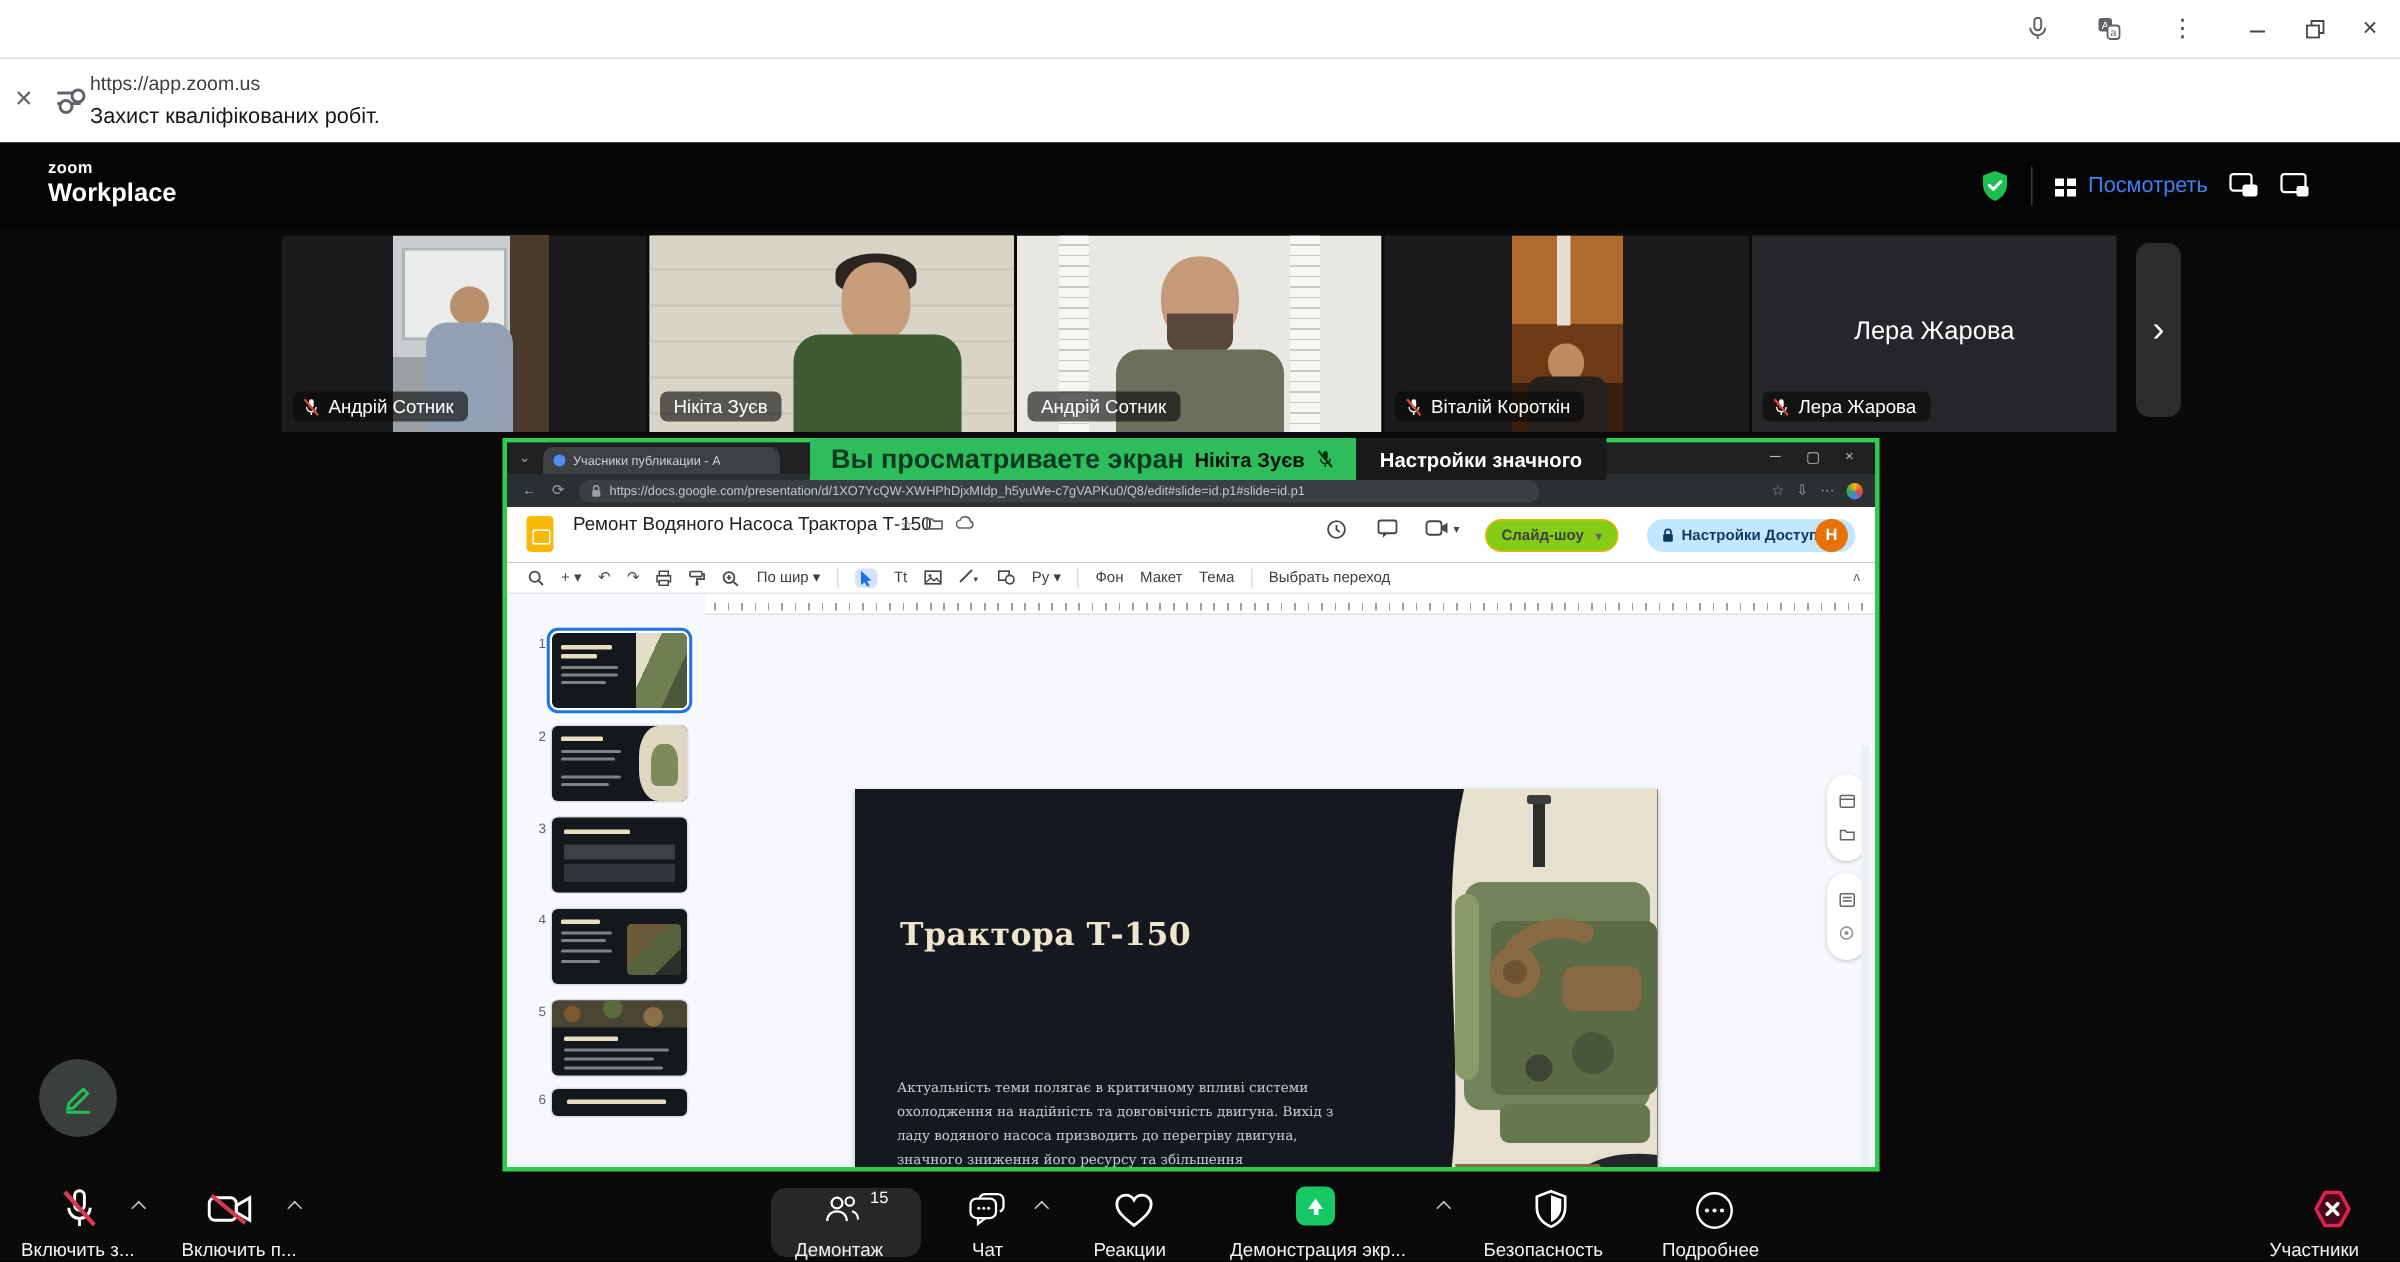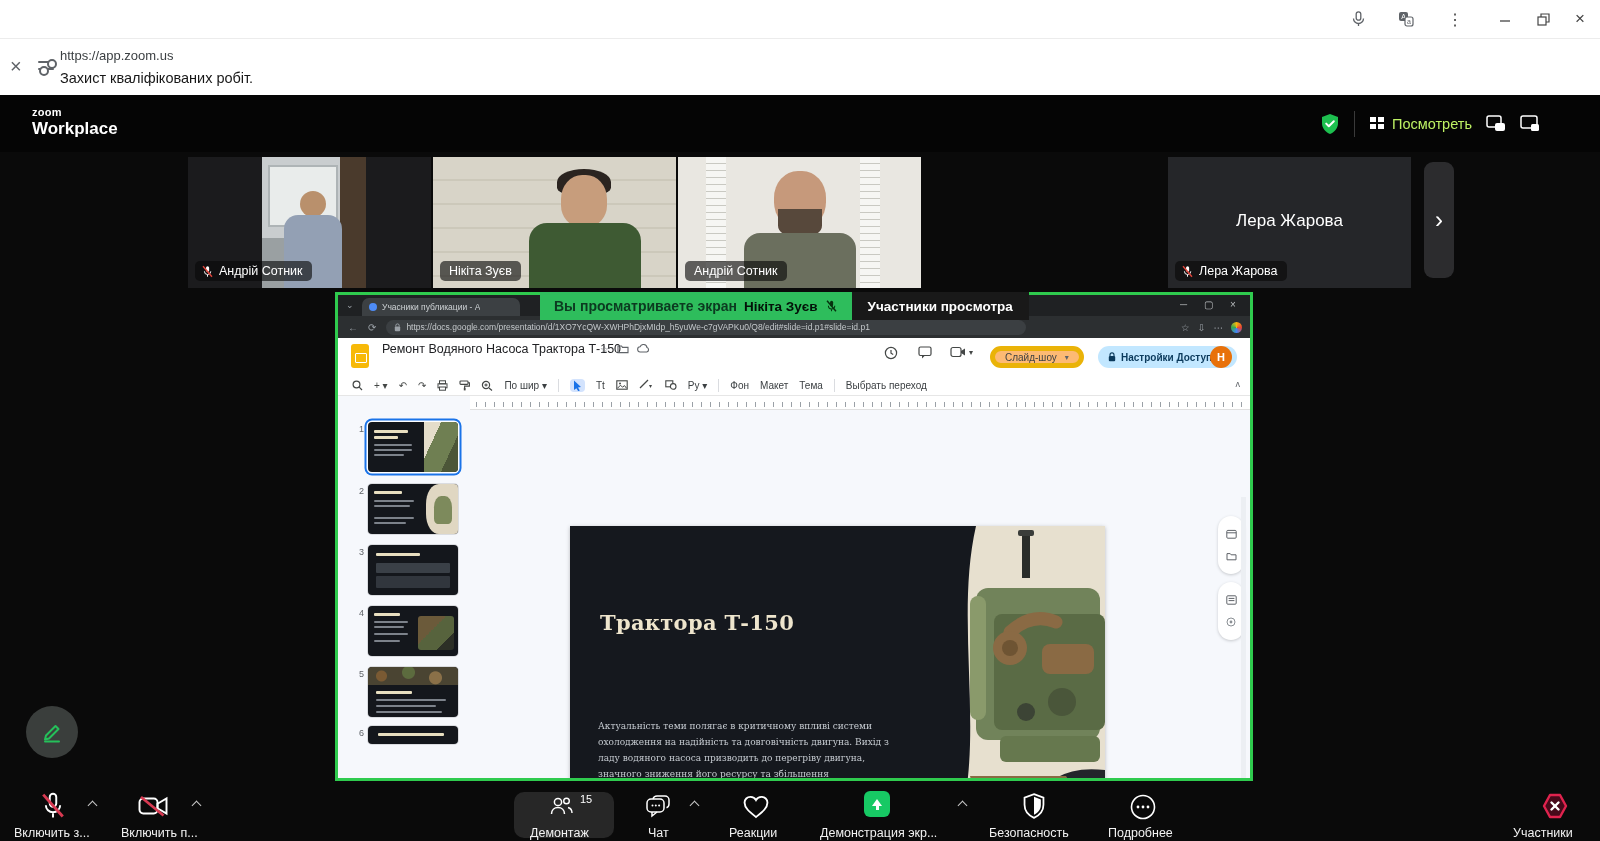--- a/index.html
+++ b/index.html
@@ -19,21 +19,21 @@
   .ib-tune i.t1::after{left:9px}.ib-tune i.t2::after{left:1px}
   .ib-url{position:absolute;left:60px;top:9px;font-size:13px;color:#3c4043;}
   .ib-title{position:absolute;left:60px;top:31px;font-size:14.5px;color:#171717;}
   
   .apphead{left:0;top:95px;width:1600px;height:57px;background:#050505;}
   .logo{position:absolute;left:32px;top:12px;color:#fff;line-height:1;}
   .logo .l1{font-size:11px;font-weight:700;letter-spacing:.3px;}
   .logo .l2{font-size:17px;font-weight:600;margin-top:2px;}
   .ah-right{position:absolute;top:0;left:1320px;height:57px;display:flex;align-items:center;gap:14px;color:#fff;}
   .ah-divider{width:1px;height:26px;background:#3a3a3a;}
-  .ah-view{display:flex;align-items:flex-start;gap:7px;font-size:14.5px;color:#bef264;}
+  .ah-view{display:flex;align-items:flex-end;gap:7px;font-size:14.5px;color:#3b82f6;}
   
   .tile{position:absolute;top:157px;width:243px;height:131px;background:#1b1b1d;overflow:hidden;}
   .tile .namelab{position:absolute;left:7px;bottom:7px;display:flex;align-items:center;gap:5px;
      background:rgba(8,8,8,.62);border-radius:5px;padding:3px 9px 3px 6px;color:#fff;font-size:12.5px;}
   .tile .namelab.nomic{padding-left:9px;}
   .tile.active{outline:2px solid #e6e9a6;outline-offset:-2px;}
   
   .v1{position:absolute;left:74px;top:0;width:104px;height:131px;background:linear-gradient(#c9cdcf 0 62%,#9aa0a2 62% 100%);}
   .v1 .door{position:absolute;right:0;top:0;width:26px;height:131px;background:#4a3a2c;}
   .v1 .board{position:absolute;left:6px;top:8px;width:66px;height:58px;background:#e9eceb;border:2px solid #aeb4b6;}
@@ -71,21 +71,21 @@
   .eurlright{position:absolute;right:8px;top:21px;height:22px;display:flex;align-items:center;gap:8px;color:#9aa0a6;font-size:9.5px;}
   .eav{width:11px;height:11px;border-radius:50%;background:conic-gradient(#f3b50f,#ea4335,#4285f4,#34a853,#f3b50f);}
   
   .gshead{position:absolute;left:0;top:43px;width:912px;height:37px;background:#fff;}
   .gsdoc{position:absolute;left:13px;top:6px;width:18px;height:24px;background:#f7b908;border-radius:3px;}
   .gsdoc::after{content:"";position:absolute;left:4px;top:9px;width:10px;height:8px;border:1.6px solid #fff;border-radius:1px;}
   .gstitle{position:absolute;left:44px;top:4px;font-size:12.5px;color:#202124;}
   .gst-ics{position:absolute;top:6px;display:flex;gap:8px;color:#5f6368;font-size:10px;}
   .gsmenus{position:absolute;left:44px;top:21px;display:flex;gap:13px;font-size:10.5px;color:#3c4043;}
   .gsr{position:absolute;top:8px;display:flex;align-items:center;color:#444746;}
-  .pill{border:5px solid #eab308;border-radius:14px;height:22px;display:flex;align-items:center;padding:0 10px;font-size:10px;color:#3c4043;background:#fdba74;box-sizing:border-box;}
+  .pill{border:1px solid #eab308;border-radius:14px;height:22px;display:flex;align-items:center;padding:0 10px;font-size:10px;color:#3c4043;background:#84cc16;box-sizing:border-box;font-weight:bold;}
   .pill.blue{background:#c2e7ff;border:none;color:#0b3a5c;font-weight:600;gap:5px;}
   .gsav{width:22px;height:22px;border-radius:50%;background:#e8710a;color:#fff;font-size:11px;display:flex;align-items:center;justify-content:center;font-weight:700;}
   .gstool{position:absolute;left:0;top:80px;width:912px;height:21px;background:#fff;border-bottom:1px solid #e6e6e6;
      display:flex;align-items:center;gap:11px;padding-left:14px;box-sizing:border-box;color:#444746;font-size:10px;}
   .gstool .sep{width:1px;height:13px;background:#dadce0;}
   .gstool .sel{background:#d3e3fd;border-radius:4px;padding:1px 3px;display:flex;}
   .gstool .tx{color:#3c4043;}
   .gscollapse{position:absolute;right:10px;top:84px;color:#5f6368;font-size:9px;}
   .ruler{position:absolute;left:132px;top:101px;width:780px;height:13px;background:#fff;border-bottom:1px solid #e0e0e0;}
   .ruler::after{content:"";position:absolute;left:6px;right:6px;bottom:2px;height:5px;
@@ -104,21 +104,21 @@
   .sl-p{position:absolute;left:28px;font-family:"DejaVu Serif",serif;font-size:9px;line-height:14.5px;color:#c6cbd1;}
   .sl-p1{top:116px;width:288px;border:1px solid #565b61;padding:5px 7px;line-height:14px;}
   .sl-p2{top:192px;width:312px;line-height:16px;}
   .sp{text-decoration:underline dashed #98a1ab 1px;text-underline-offset:2px;}
   .sidepills{position:absolute;left:880px;width:26px;border-radius:13px;background:#fff;box-shadow:0 1px 3px rgba(60,64,67,.25);
      display:flex;flex-direction:column;align-items:center;justify-content:space-evenly;color:#5f6368;font-size:10px;}
   .scrollbar{position:absolute;left:903px;top:101px;width:5px;height:360px;background:#eceff3;}
   
   .banner{position:absolute;left:202px;top:-3px;height:28px;display:flex;z-index:30;}
   .ban-green{background:#2ebd5c;display:flex;align-items:center;gap:7px;padding:0 14px;}
-  .ban-pre{font-size:14px;color:#0c3a20;font-weight:600;}
+  .ban-pre{font-size:18px;color:#0c3a20;font-weight:600;}
   .ban-name{font-size:13.5px;color:#031208;font-weight:800;}
   .ban-dark{background:#191919;display:flex;align-items:center;padding:0 16px;}
   .ban-settings{font-size:13.5px;color:#fff;font-weight:700;}
   
   .pencilbtn{left:26px;top:706px;width:52px;height:52px;border-radius:50%;background:#3a3e3c;display:flex;align-items:center;justify-content:center;}
   
   .bbar{left:0;top:790px;width:1600px;height:51px;background:#0a0a0a;}
   .ctl-label{position:absolute;top:36px;font-size:12.5px;color:#f2f2f2;white-space:nowrap;}
   .chev{position:absolute;width:9px;height:9px;}
   .chev::before{content:"";position:absolute;left:1px;top:3px;width:6px;height:6px;border-left:1.7px solid #c9c9c9;border-top:1.7px solid #c9c9c9;transform:rotate(45deg);}
@@ -247,20 +247,36 @@
         <div class="tape" style="left:182px"></div>
         <div class="head"></div>
         <div class="beard"></div>
         <div class="body"></div>
       </div>
     <div class="namelab nomic">
         <span>Андрій Сотник</span>
       </div>
   </div>
 
+  <div class="tile" style="left:923px">
+    <div class="v4">
+        <div class="pipe"></div>
+        <div class="head"></div>
+        <div class="body"></div>
+      </div>
+    <div class="namelab">
+      <svg width="13" height="13" viewBox="0 0 16 16">
+          <rect x="6.2" y="1.5" width="3.8" height="7" rx="1.9" fill="#fff"></rect>
+          <path d="M4.2 7.8a3.9 3.9 0 0 0 7.8 0" fill="none" stroke="#fff" stroke-width="1.2"></path>
+          <line x1="8" y1="12" x2="8" y2="14.4" stroke="#fff" stroke-width="1.2"></line>
+          <line x1="2.5" y1="1.5" x2="13.5" y2="14.5" stroke="#e0443a" stroke-width="1.8"></line>
+        </svg>
+      <span>Віталій Короткін</span>
+    </div>
+  </div>
 
   <div class="tile" style="left:1168px;background:#252629;">
     <div class="v5name">Лера Жарова</div>
     <div class="namelab">
       <svg width="13" height="13" viewBox="0 0 16 16">
           <rect x="6.2" y="1.5" width="3.8" height="7" rx="1.9" fill="#fff"></rect>
           <path d="M4.2 7.8a3.9 3.9 0 0 0 7.8 0" fill="none" stroke="#fff" stroke-width="1.2"></path>
           <line x1="8" y1="12" x2="8" y2="14.4" stroke="#fff" stroke-width="1.2"></line>
           <line x1="2.5" y1="1.5" x2="13.5" y2="14.5" stroke="#e0443a" stroke-width="1.8"></line>
         </svg>
@@ -510,21 +526,21 @@
         <span class="ban-pre">Вы просматриваете экран</span>
         <span class="ban-name">Нікіта Зуєв</span>
         <svg width="13" height="14" viewBox="0 0 16 16">
             <rect x="6.2" y="1.5" width="3.8" height="7" rx="1.9" fill="#07310f"></rect>
             <path d="M4.2 7.8a3.9 3.9 0 0 0 7.8 0" fill="none" stroke="#07310f" stroke-width="1.3"></path>
             <line x1="8" y1="12" x2="8" y2="14.4" stroke="#07310f" stroke-width="1.3"></line>
             <line x1="2.5" y1="1.5" x2="13.5" y2="14.5" stroke="#07310f" stroke-width="1.8"></line>
           </svg>
       </div>
       <div class="ban-dark">
-        <span class="ban-settings">Участники просмотра</span>
+        <span class="ban-settings">Настройки значного</span>
       </div>
     </div>
   </div>
 
   <div class="abs pencilbtn">
     <svg width="26" height="26" viewBox="0 0 26 26">
       <path d="M7 16.5 L16.5 7 l3 3 L10 19.5 l-4 1z" fill="none" stroke="#25c05a" stroke-width="2" stroke-linejoin="round"></path>
       <line x1="6" y1="22.5" x2="20" y2="22.5" stroke="#25c05a" stroke-width="2" stroke-linecap="round"></line>
     </svg>
   </div>

